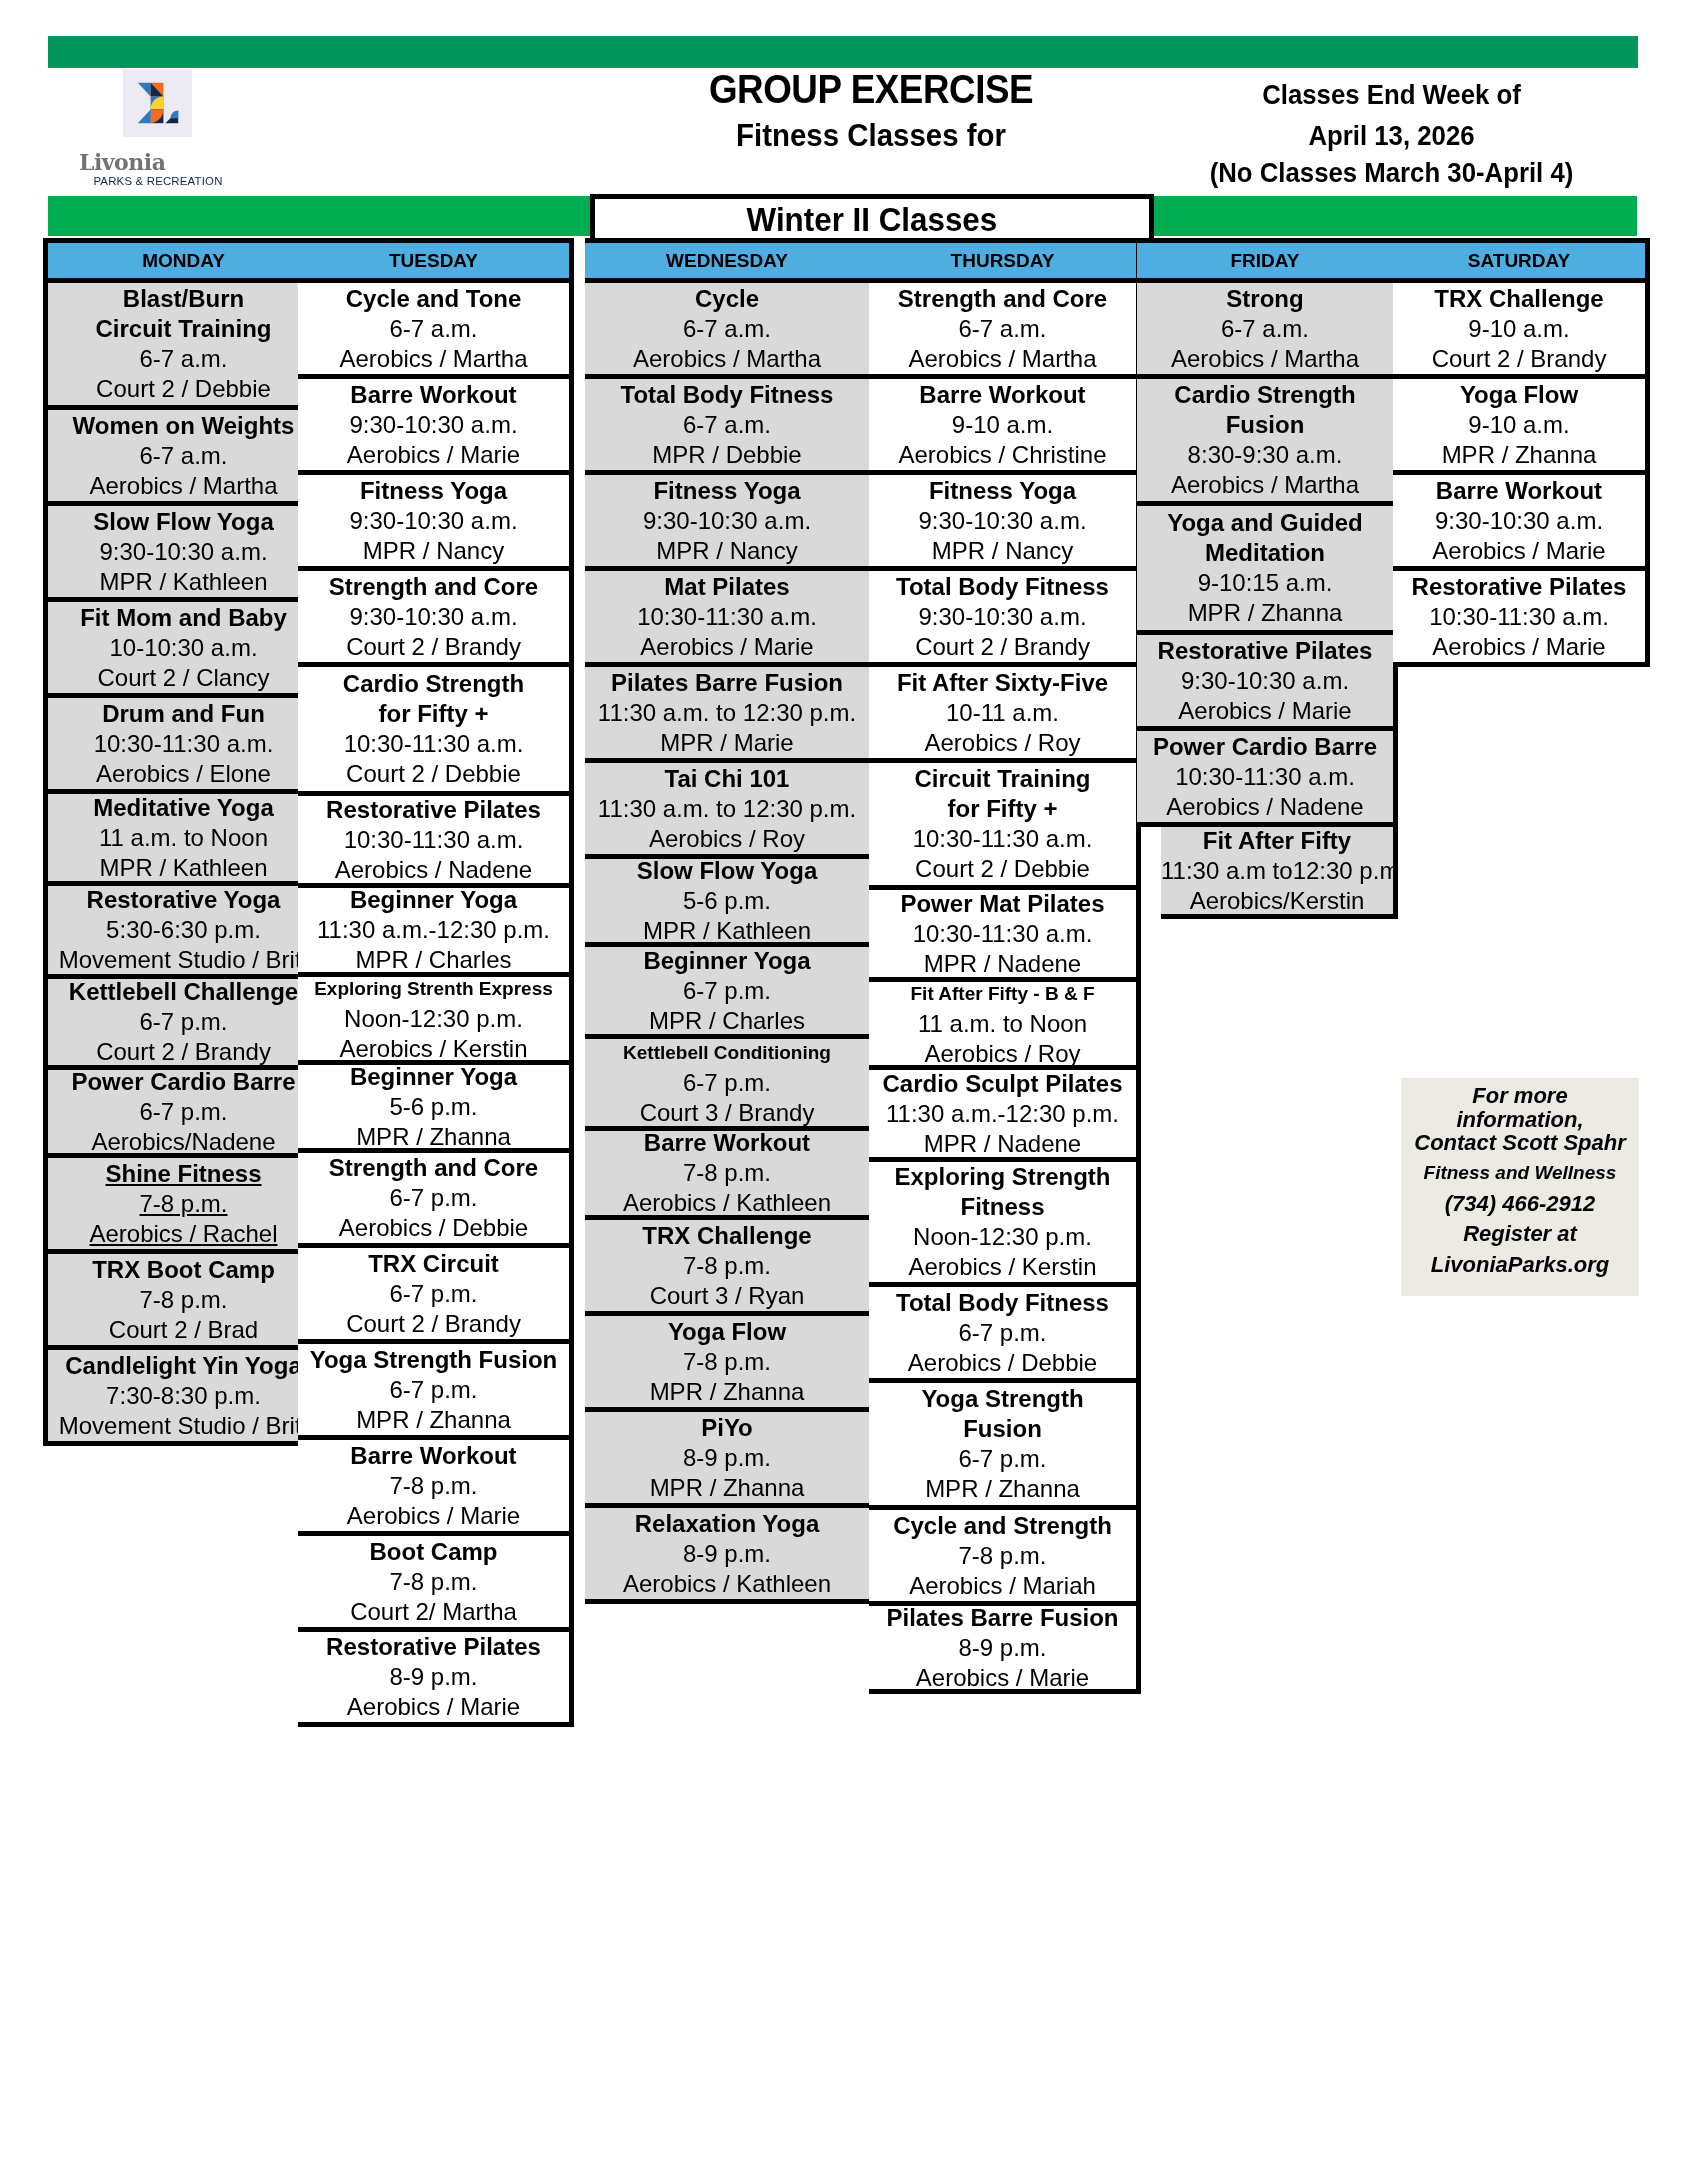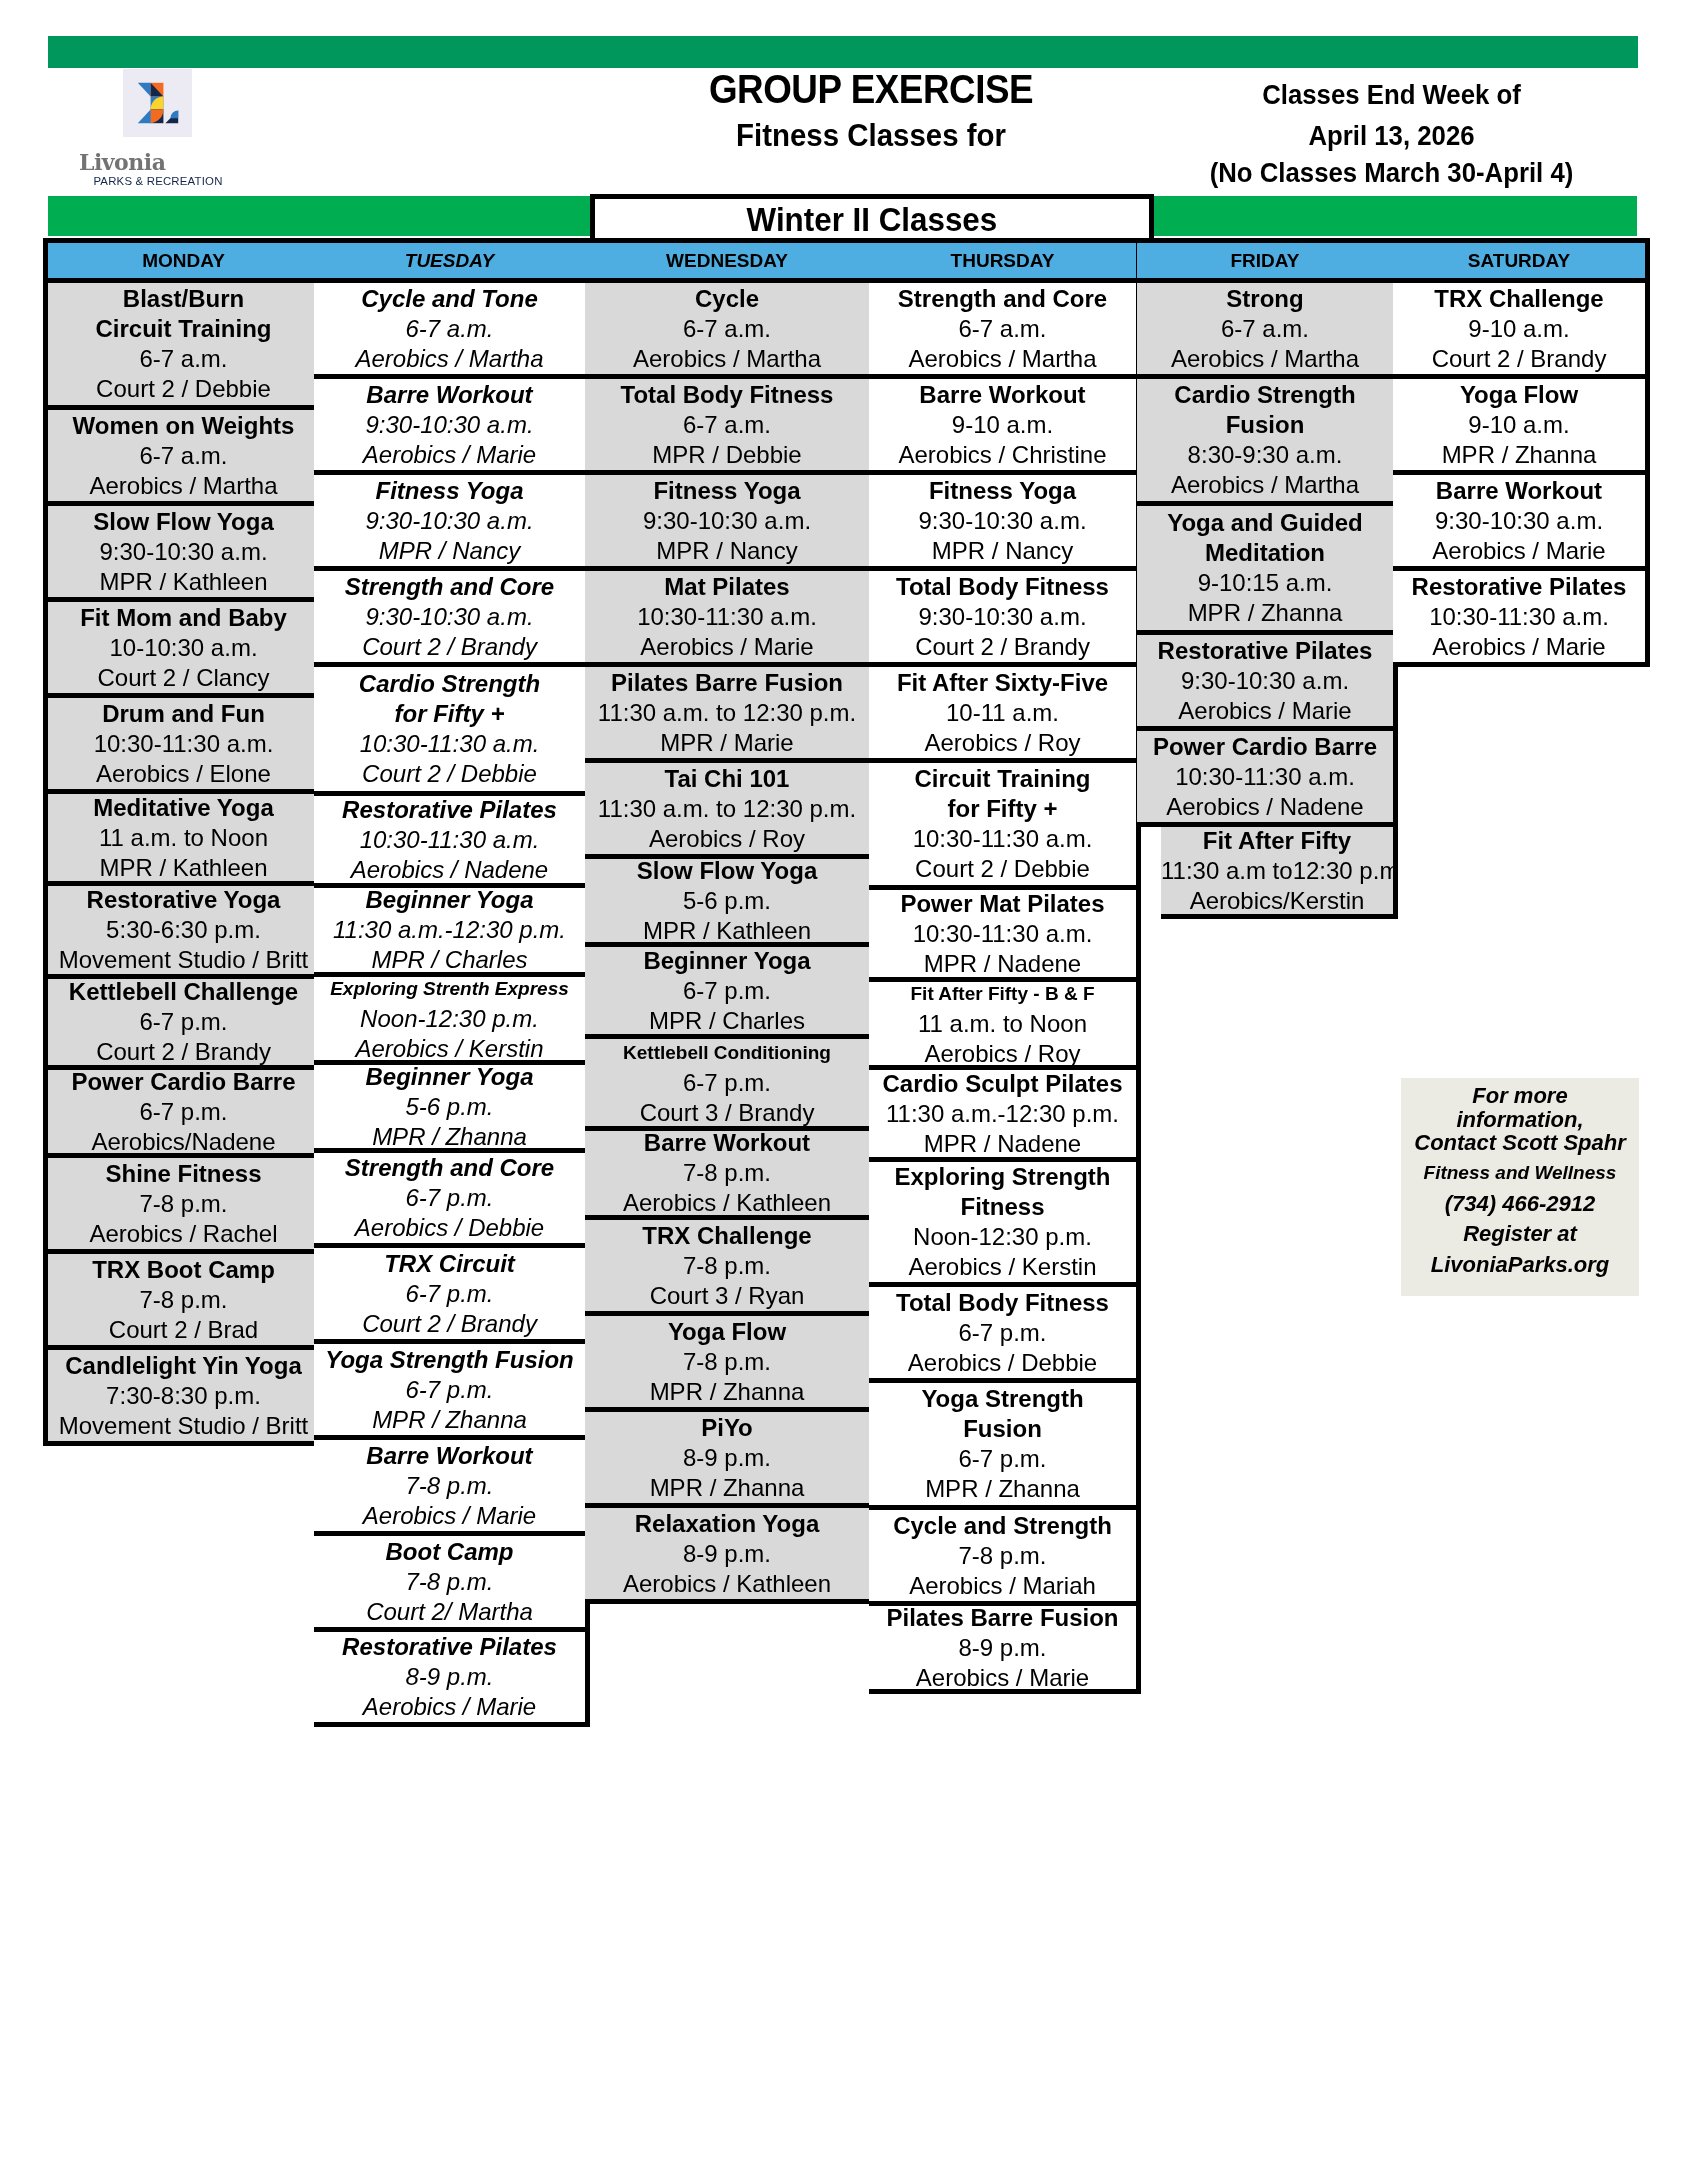--- a/index.html
+++ b/index.html
@@ -116,38 +116,38 @@
       <div class="cell gray" style="height: 91px;">
         <div class="cname">Kettlebell Challenge</div>
         <div class="ctime">6-7 p.m.</div>
         <div class="cloc">Court 2 / Brandy</div>
       </div>
       <div class="cell gray" style="height: 88px;">
         <div class="cname">Power Cardio Barre</div>
         <div class="ctime">6-7 p.m.</div>
         <div class="cloc">Aerobics/Nadene</div>
       </div>
-      <div class="cell gray" style="height: 96px;">
+      <div class="cell gray" style="height: 96px; text-decoration: underline;">
         <div class="cname">Shine Fitness</div>
         <div class="ctime">7-8 p.m.</div>
         <div class="cloc">Aerobics / Rachel</div>
       </div>
       <div class="cell gray" style="height: 96px;">
         <div class="cname">TRX Boot Camp</div>
         <div class="ctime">7-8 p.m.</div>
         <div class="cloc">Court 2 / Brad</div>
       </div>
       <div class="cell gray" style="height: 96px;">
         <div class="cname">Candlelight Yin Yoga</div>
         <div class="ctime">7:30-8:30 p.m.</div>
         <div class="cloc">Movement Studio / Britt</div>
       </div>
     </div>
 </div>
-<div class="col" style="left:314px; width:271px; border-left:none;font-style:italic;">
+<div class="col" style="left:298px; width:271px; border-left:none;">
   <div class="day-head">TUESDAY</div>
   <div id="col1">
       <div class="cell white" style="height: 96px;">
         <div class="cname">Cycle and Tone</div>
         <div class="ctime">6-7 a.m.</div>
         <div class="cloc">Aerobics / Martha</div>
       </div>
       <div class="cell white" style="height: 96px;">
         <div class="cname">Barre Workout</div>
         <div class="ctime">9:30-10:30 a.m.</div>

